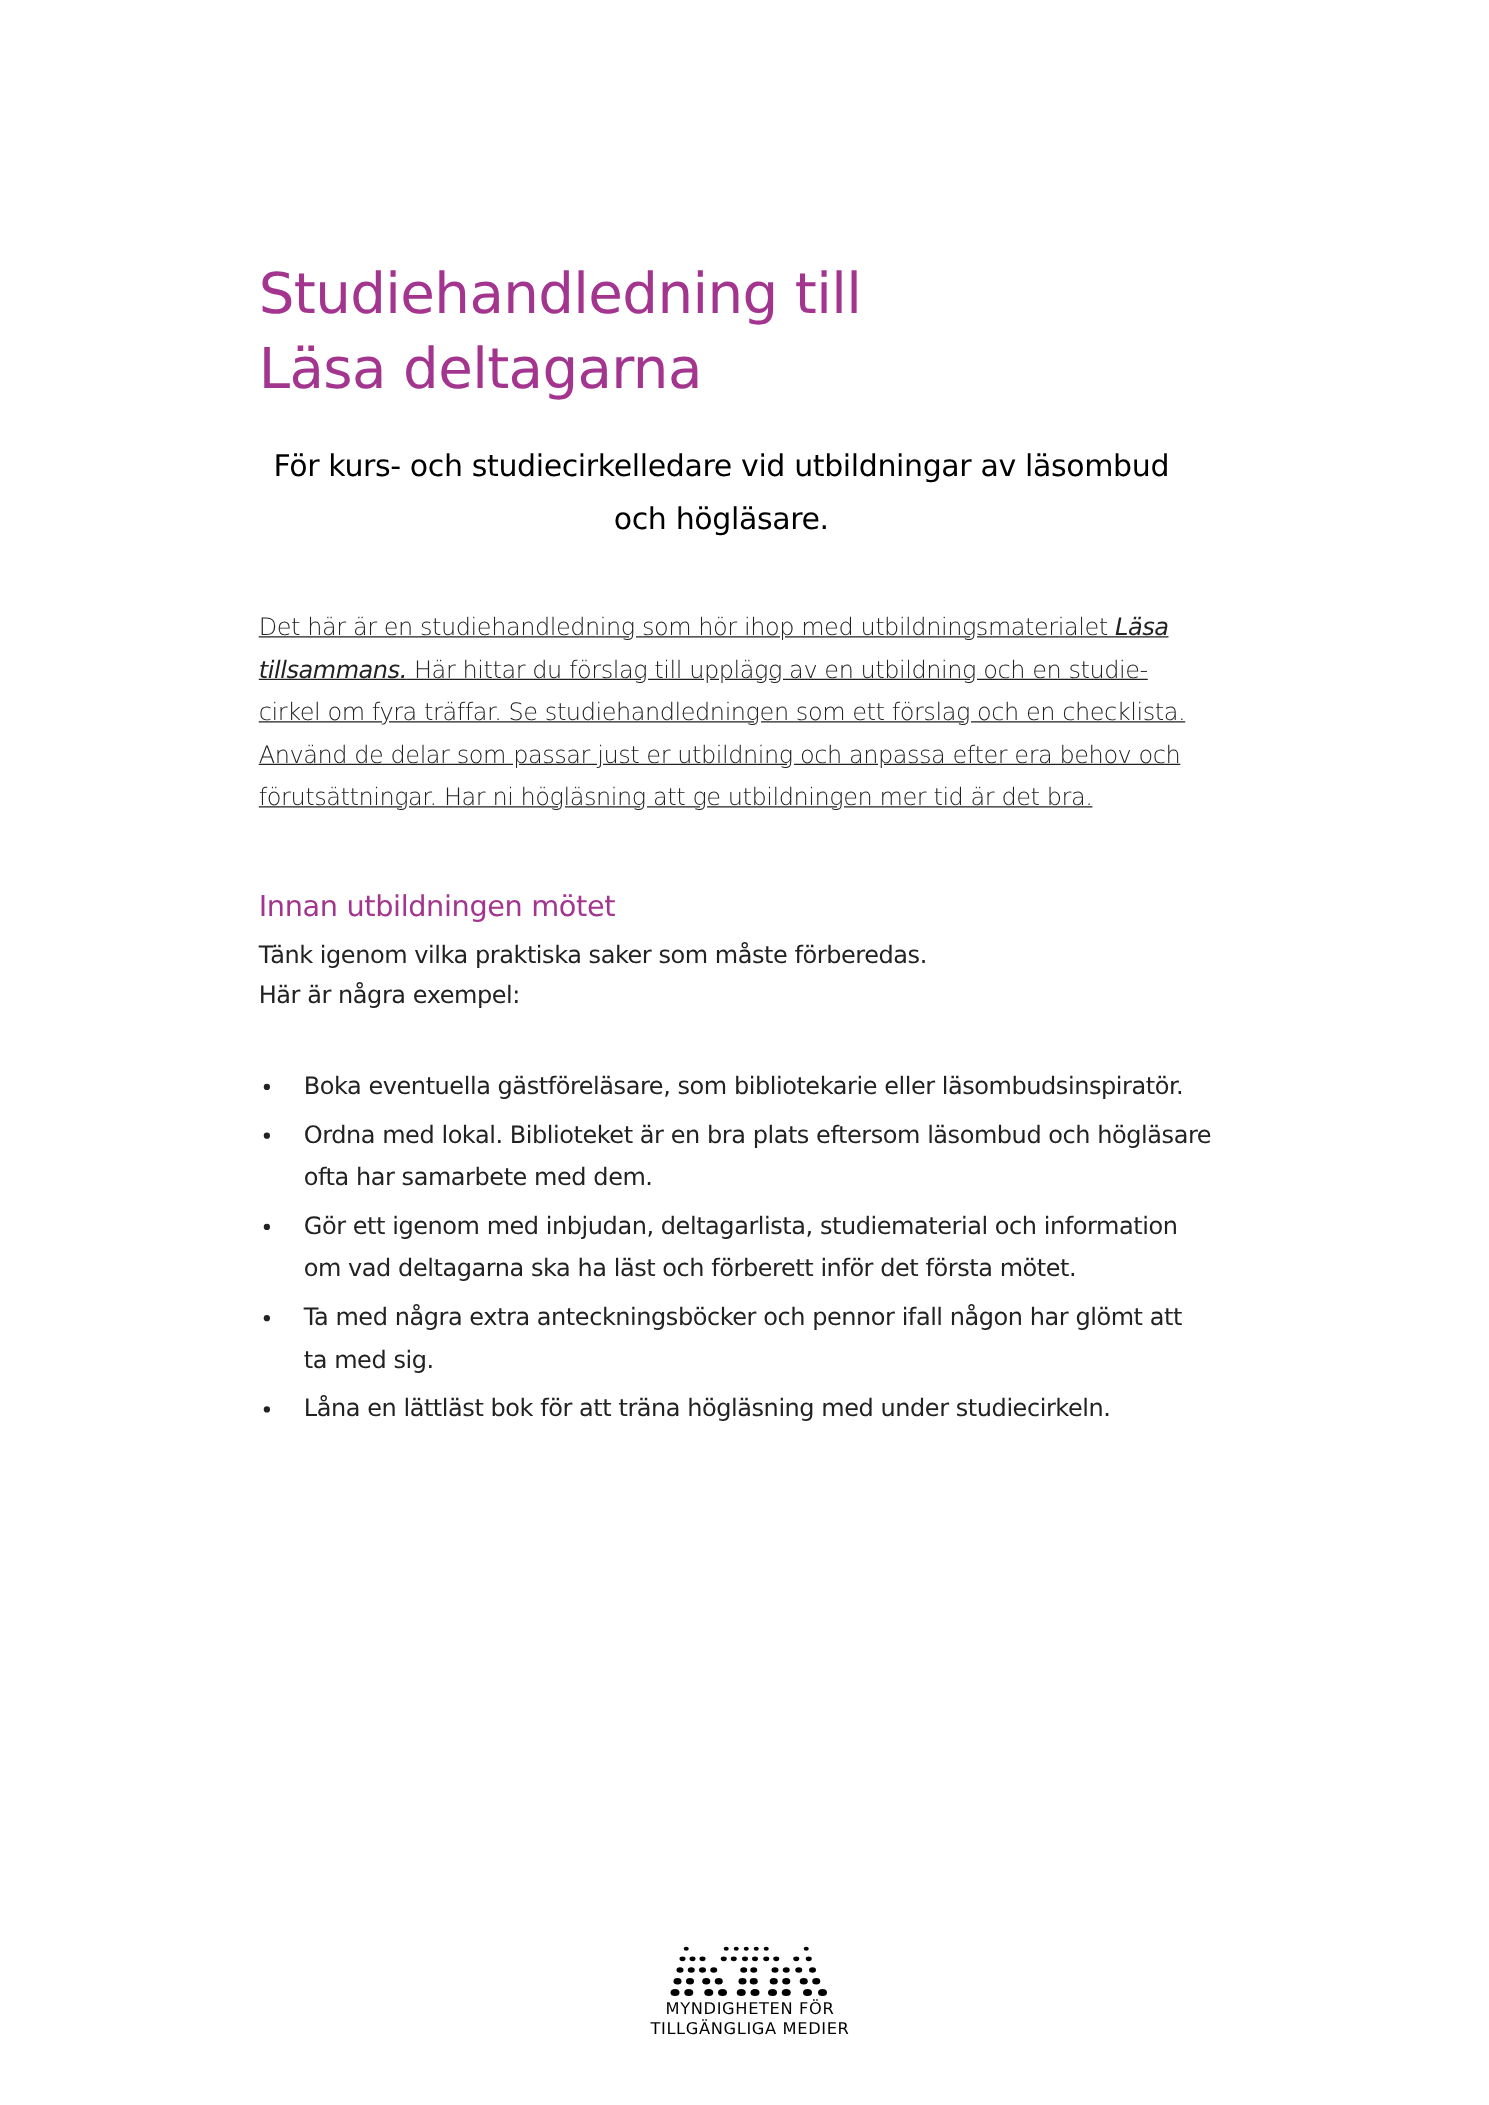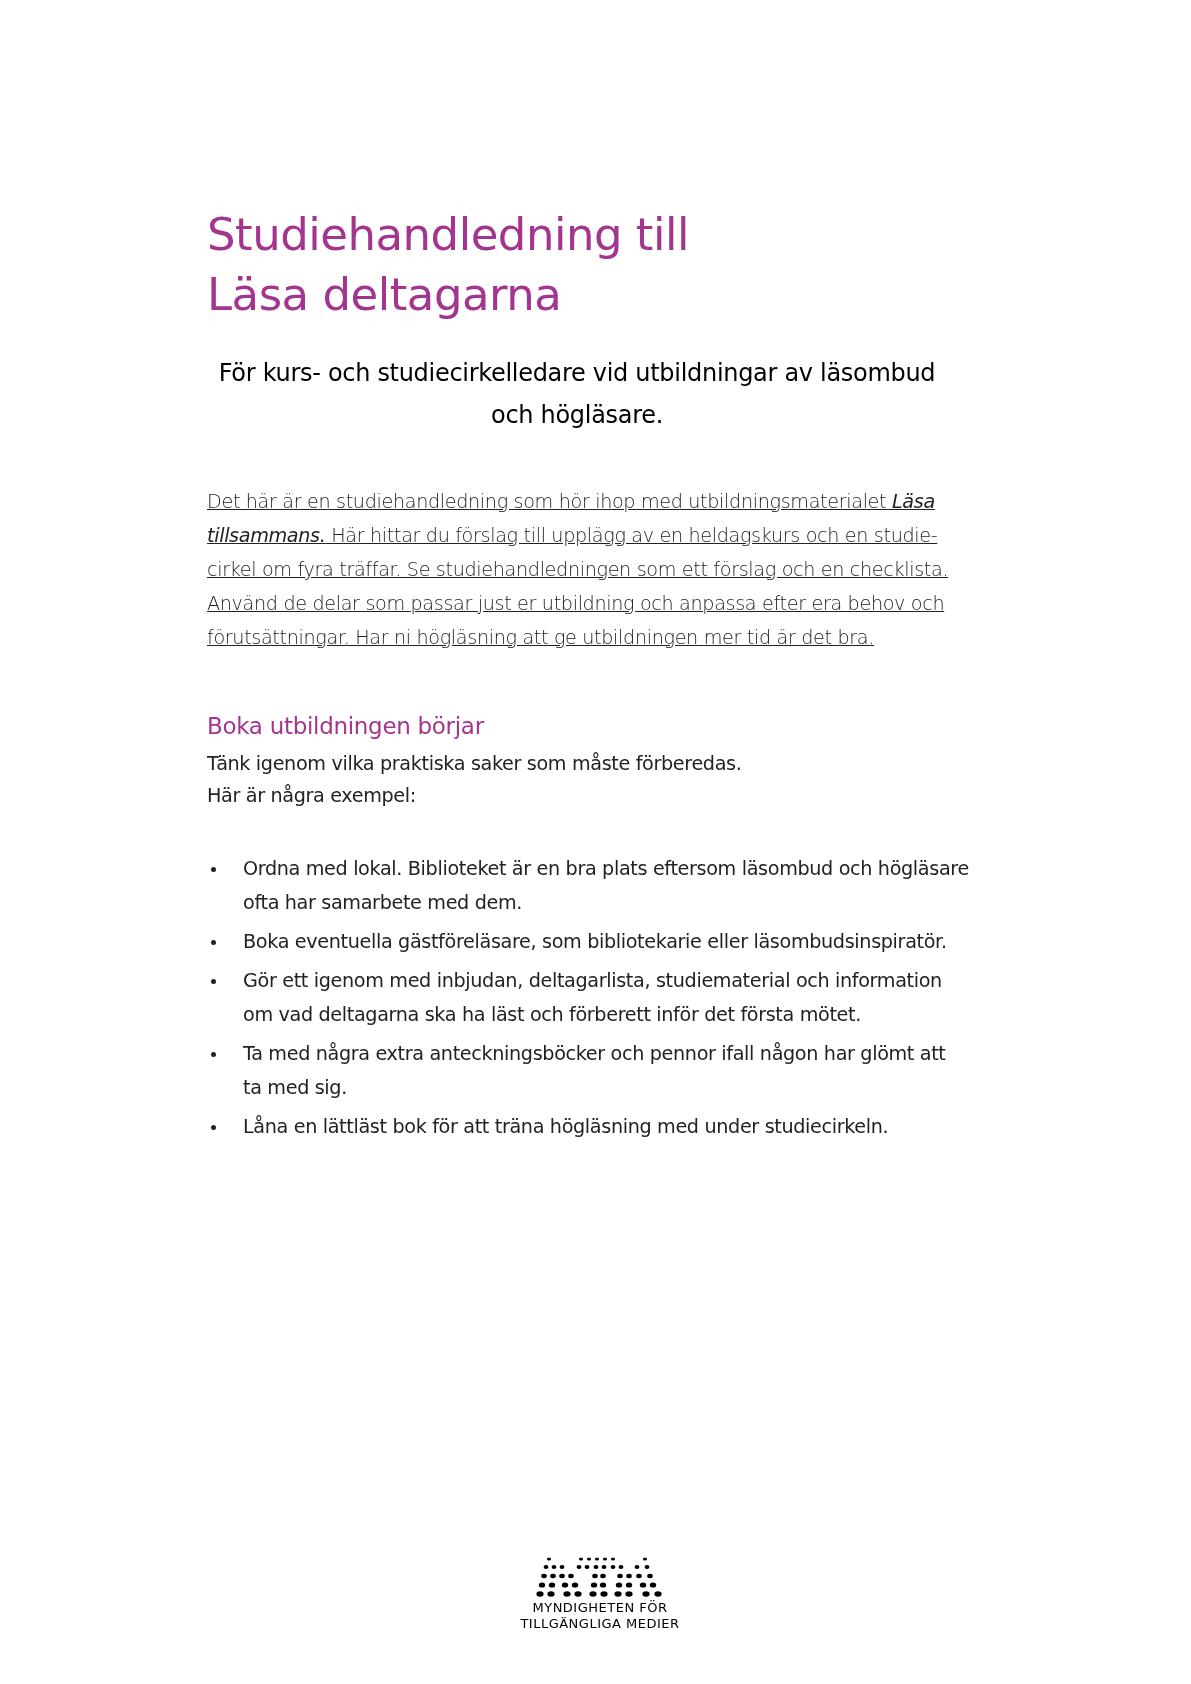--- a/index.html
+++ b/index.html
@@ -142,42 +142,42 @@
     <span style="display:block">Läsa deltagarna</span>
   </h1>
 
   <h2 class="subtitle">
     <span style="display:block">För kurs- och studiecirkelledare vid utbildningar av läsombud</span>
     <span style="display:block">och högläsare.</span>
   </h2>
 
   <p class="intro">
     <span class="line"><span>Det här är en studiehandledning som hör ihop med utbildningsmaterialet </span><em>Läsa</em></span>
-    <span class="line"><em>tillsammans.</em><span> Här hittar du förslag till upplägg av en heldagskurs och en studie-</span></span>
+    <span class="line"><em>tillsammans.</em><span> Här hittar du förslag till upplägg av en utbildning och en studie-</span></span>
     <span class="line">cirkel om fyra träffar. Se studiehandledningen som ett förslag och en checklista.</span>
     <span class="line">Använd de delar som passar just er utbildning och anpassa efter era behov och</span>
     <span class="line">förutsättningar. Har ni högläsning att ge utbildningen mer tid är det bra.</span>
   </p>
 
-  <h3 class="section-heading">Boka utbildningen börjar</h3>
+  <h3 class="section-heading">Innan utbildningen mötet</h3>
 
   <p class="section-lead">
     <span class="line">Tänk igenom vilka praktiska saker som måste förberedas.</span>
     <span class="line">Här är några exempel:</span>
   </p>
 
   <ul class="bullets">
     <li>
       <span class="dot"></span>
+      <span class="line">Boka eventuella gästföreläsare, som bibliotekarie eller läsombudsinspiratör.</span>
+    </li>
+    <li>
+      <span class="dot"></span>
       <span class="line">Ordna med lokal. Biblioteket är en bra plats eftersom läsombud och högläsare</span>
       <span class="line">ofta har samarbete med dem.</span>
-    </li>
-    <li>
-      <span class="dot"></span>
-      <span class="line">Boka eventuella gästföreläsare, som bibliotekarie eller läsombudsinspiratör.</span>
     </li>
     <li>
       <span class="dot"></span>
       <span class="line">Gör ett igenom med inbjudan, deltagarlista, studiematerial och information</span>
       <span class="line">om vad deltagarna ska ha läst och förberett inför det första mötet.</span>
     </li>
     <li>
       <span class="dot"></span>
       <span class="line">Ta med några extra anteckningsböcker och pennor ifall någon har glömt att</span>
       <span class="line">ta med sig.</span>

